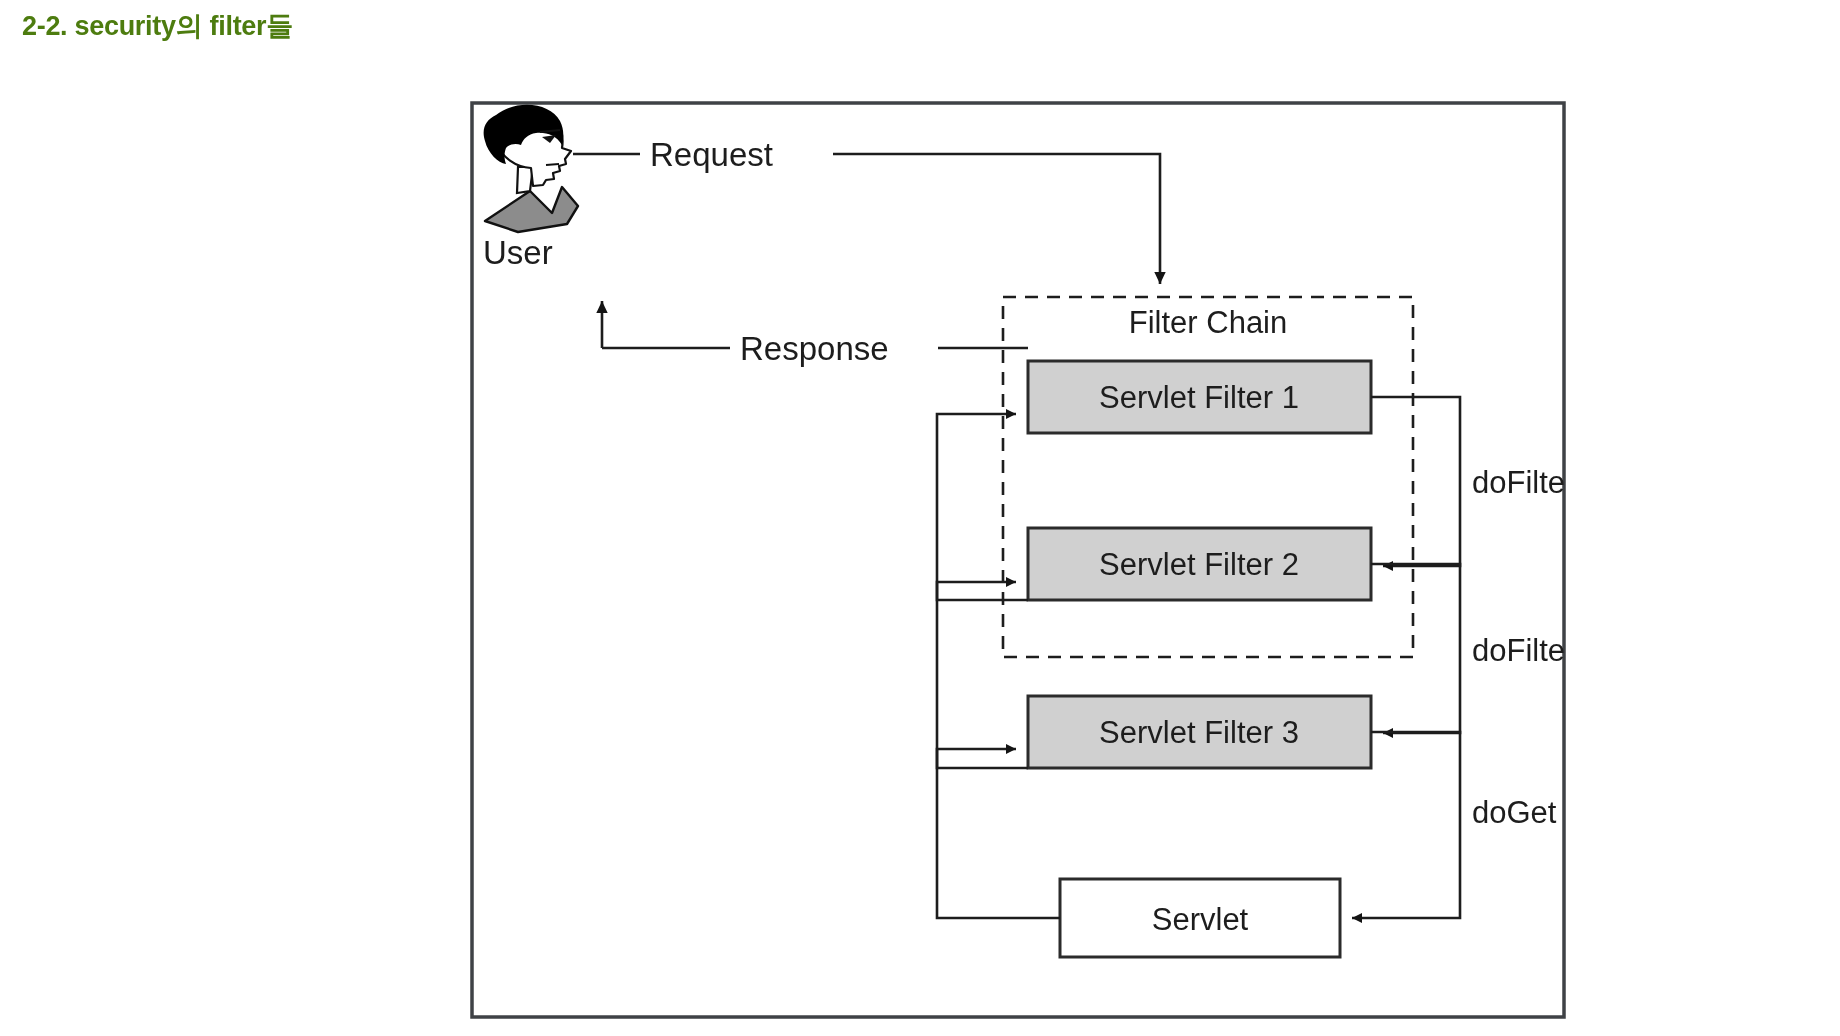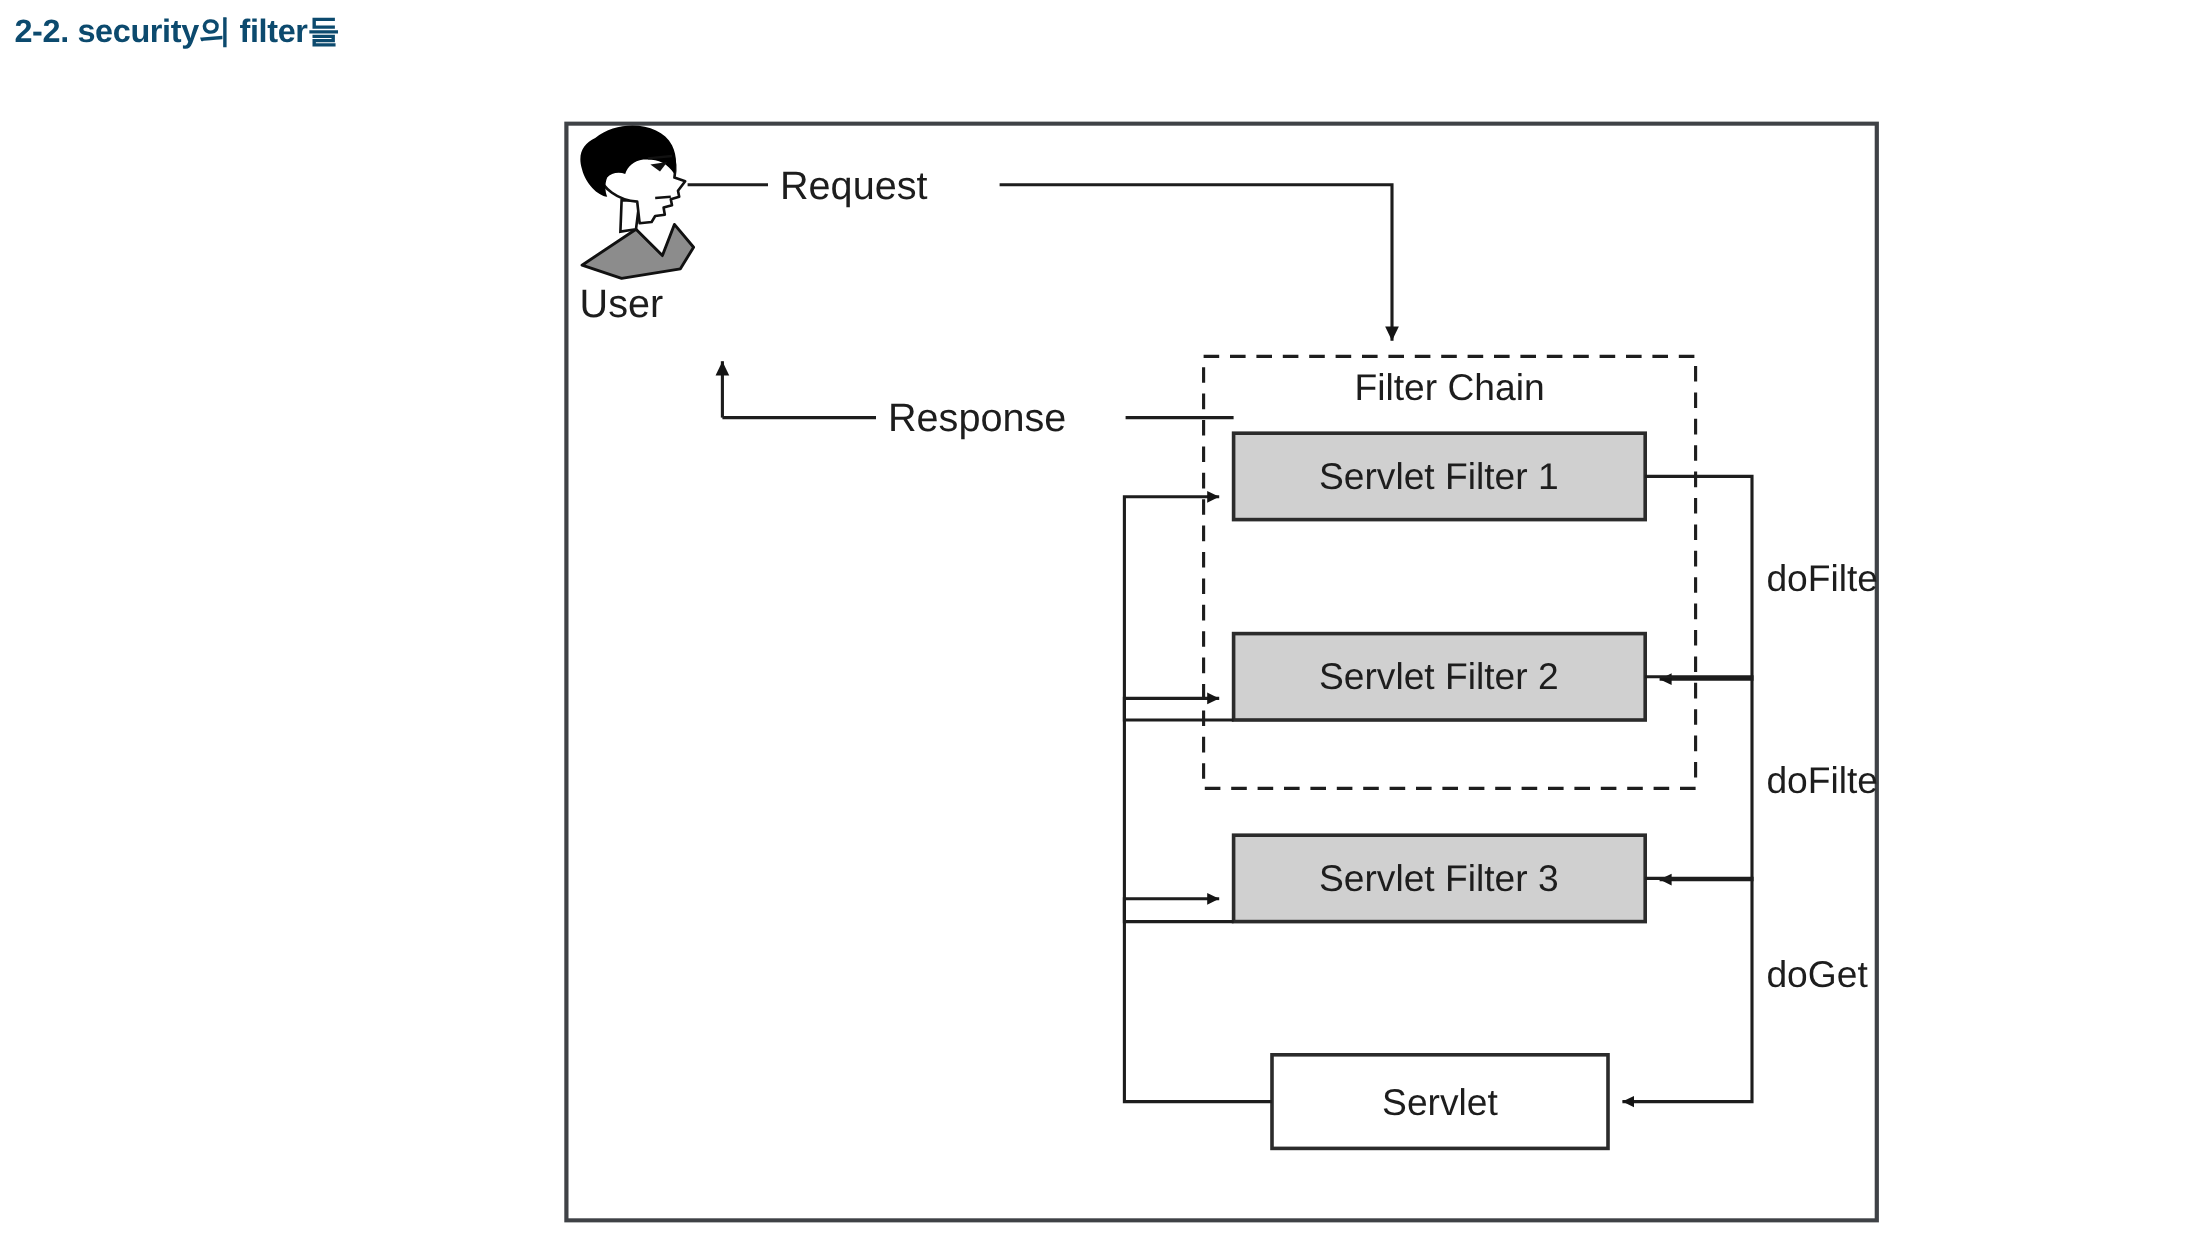--- a/index.html
+++ b/index.html
@@ -9,25 +9,25 @@
   }
   body {
     width: 1840px;
     height: 1036px;
     position: relative;
     font-family: "Liberation Sans", "DejaVu Sans", sans-serif;
     overflow: hidden;
   }
   #page-title {
     position: absolute;
-    left: 12px;
+    left: 22px;
     top: 8px;
     font-size: 27px;
     font-weight: bold;
-    color: #0c4a6e;
+    color: #4d7c0f;
     letter-spacing: -0.3px;
     white-space: nowrap;
   }
   #diagram-wrap {
     position: absolute;
     left: 470px;
     top: 101px;
     width: 1096px;
     height: 918px;
   }

